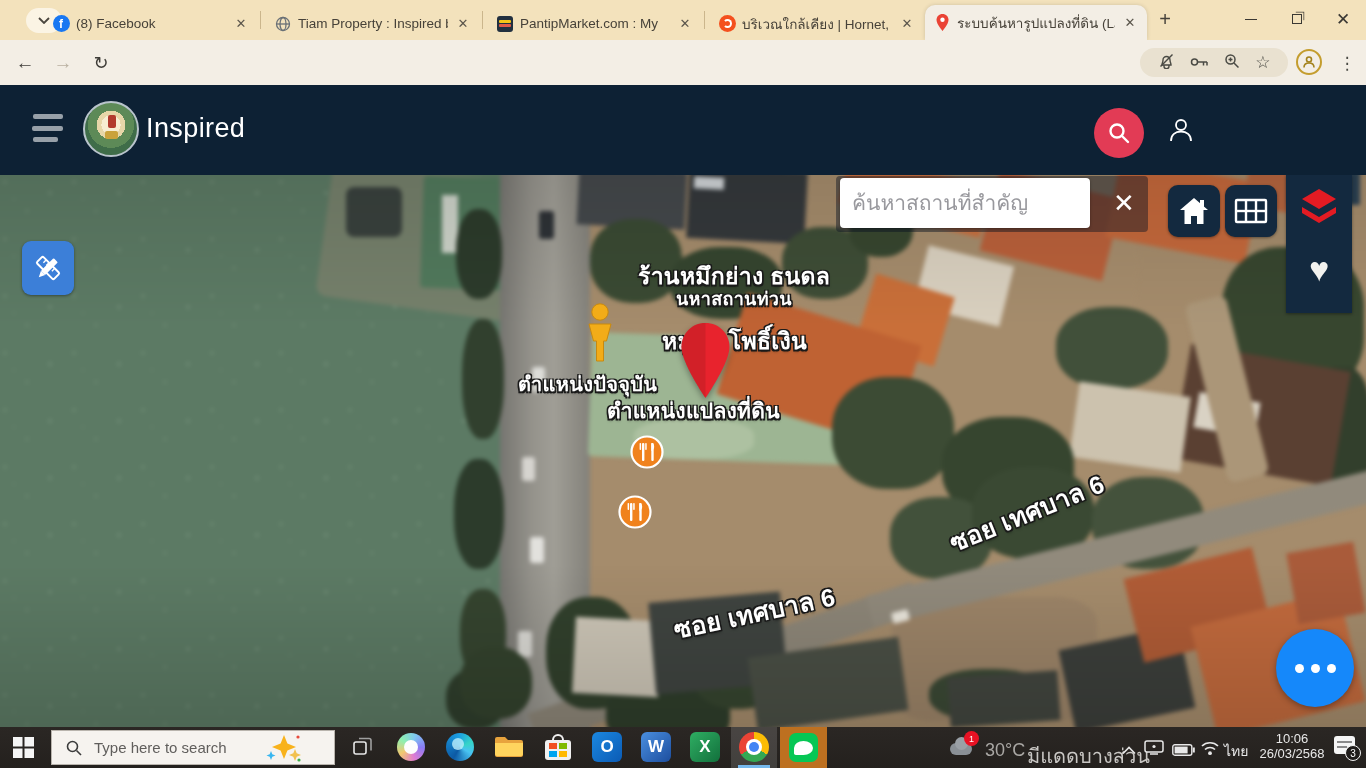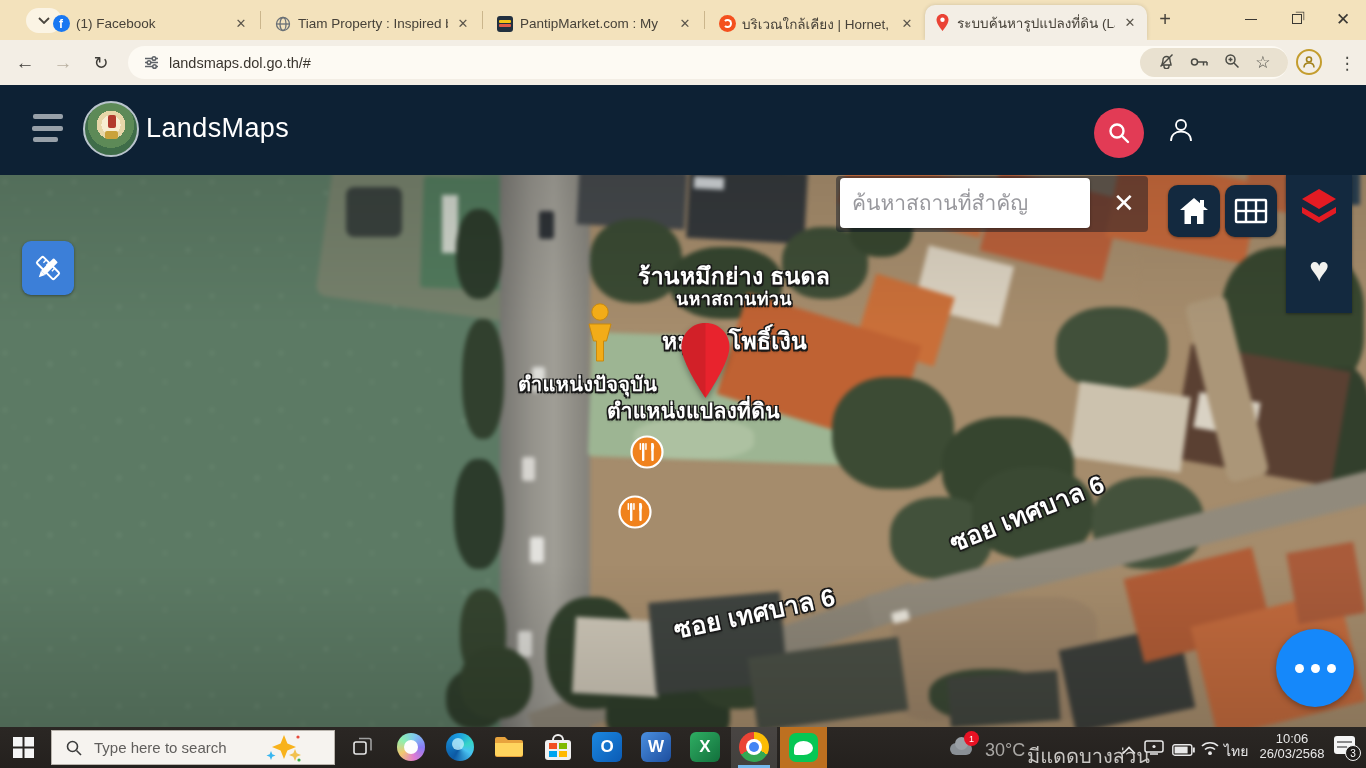--- a/index.html
+++ b/index.html
@@ -60,21 +60,21 @@
     <div class="tabsearch">
       <svg width="12" height="7">
           <path d="M1 1 L6 6 L11 1" stroke="#4a463e" stroke-width="1.8" fill="none"></path>
         </svg>
     </div>
 
     <div class="tab" style="left:44px;width:214px;">
       <span class="favicon">
           <span style="width:17px;height:17px;border-radius:50%;background:#1877f2;color:#fff;font-size:12px;font-weight:bold;display:flex;align-items:center;justify-content:center;">f</span>
         </span>
-      <span class="title">(1) Facebook</span>
+      <span class="title">(8) Facebook</span>
       <span class="tclose">✕</span>
     </div>
     <div class="tdiv" style="left:260px;"></div>
 
     <div class="tab" style="left:266px;width:214px;">
       <span class="favicon">
           <svg width="16" height="16" viewBox="0 0 16 16" fill="none" stroke="#697076" stroke-width="1.3">
             <circle cx="8" cy="8" r="6.5"></circle>
             <ellipse cx="8" cy="8" rx="3" ry="6.5"></ellipse>
             <line x1="1.5" y1="8" x2="14.5" y2="8"></line>
@@ -125,33 +125,20 @@
     <div class="winbtn" style="left:1280px;">
         <i style="width:10px;height:10px;border:1.4px solid #3a3833;display:block;box-shadow:2px -2px 0 -0.5px #f3e2bc,3px -3px 0 -0.8px #3a3833;"></i>
       </div>
     <div class="winbtn" style="left:1326px;font-size:17px;">✕</div>
   </div>
 
   <div class="addrbar">
     <div class="navbtn" style="left:12px;color:#3f3d38;">←</div>
     <div class="navbtn" style="left:50px;color:#b9b0a0;">→</div>
     <div class="navbtn" style="left:88px;color:#3f3d38;font-size:18px;">↻</div>
-    <div class="urlpill">
-      <span style="margin:0 10px 0 16px;display:flex;">
-        <svg width="15" height="15" viewBox="0 0 15 15" stroke="#5f6368" stroke-width="1.5" fill="#fdfaf3">
-            <line x1="1" y1="3.5" x2="14" y2="3.5"></line>
-            <line x1="1" y1="7.5" x2="14" y2="7.5"></line>
-            <line x1="1" y1="11.5" x2="14" y2="11.5"></line>
-            <circle cx="10" cy="3.5" r="1.8"></circle>
-            <circle cx="5" cy="7.5" r="1.8"></circle>
-            <circle cx="10.5" cy="11.5" r="1.8"></circle>
-          </svg>
-      </span>
-      <span style="font-size:14.5px;color:#3a352e;">landsmaps.dol.go.th/#</span>
-    </div>
     <div class="iconclust">
       <span><svg width="17" height="17" viewBox="0 0 17 17" fill="none" stroke="#4a4a44" stroke-width="1.4">
             <path d="M5 13 h7 M6 13 v1.2 a2 2 0 0 0 5 0 V13 M4 13 c0-2 1-2.5 1-5 a3.5 3.5 0 0 1 7 0 c0 2.5 1 3 1 5 z"></path>
             <line x1="2.5" y1="14.5" x2="14.5" y2="2.5"></line>
           </svg></span>
       <span><svg width="19" height="12" viewBox="0 0 19 12" fill="none" stroke="#4a4a44" stroke-width="1.5">
             <circle cx="4.5" cy="6" r="3"></circle>
             <line x1="7.5" y1="6" x2="17" y2="6"></line>
             <line x1="13.5" y1="6" x2="13.5" y2="9.5"></line>
             <line x1="17" y1="6" x2="17" y2="9.5"></line>
@@ -176,21 +163,21 @@
   <div class="sitehdr">
     <div>
       <div class="hbar" style="left:33px;top:29px;width:30px;"></div>
       <div class="hbar" style="left:32px;top:41px;width:31px;"></div>
       <div class="hbar" style="left:33px;top:52px;width:25px;"></div>
     </div>
     <div class="a" style="left:83px;top:16px;width:56px;height:56px;border-radius:50%;border:2px solid #b9c4cc;background:radial-gradient(circle at 50% 42%,#f7ecd2 0 24%,#e7d6a8 24% 36%,#5d8a57 36% 58%,#3f6d49 58% 76%,#2f5a3e 76% 100%);">
       <i style="position:absolute;left:23px;top:12px;width:8px;height:13px;background:#b23a2e;border-radius:2px;display:block;"></i>
       <i style="position:absolute;left:20px;top:28px;width:13px;height:8px;background:#caa23c;border-radius:2px;display:block;"></i>
     </div>
-    <div class="brand">LandsMaps</div>
+    <div class="brand">Inspired</div>
     <div class="redcircle">
       <svg width="24" height="24" viewBox="0 0 24 24">
           <circle cx="10" cy="10" r="6.5" stroke="#fff" stroke-width="2.4" fill="none"></circle>
           <line x1="15" y1="15" x2="21" y2="21" stroke="#fff" stroke-width="2.4" stroke-linecap="round"></line>
         </svg>
     </div>
     <div class="a" style="left:1167px;top:31px;">
       <svg width="28" height="28" viewBox="0 0 28 28" fill="none" stroke="#fff" stroke-width="1.8">
           <circle cx="14" cy="9" r="5"></circle>
           <path d="M4 25 c0-6.5 4.5-9.5 10-9.5 s10 3 10 9.5"></path>

